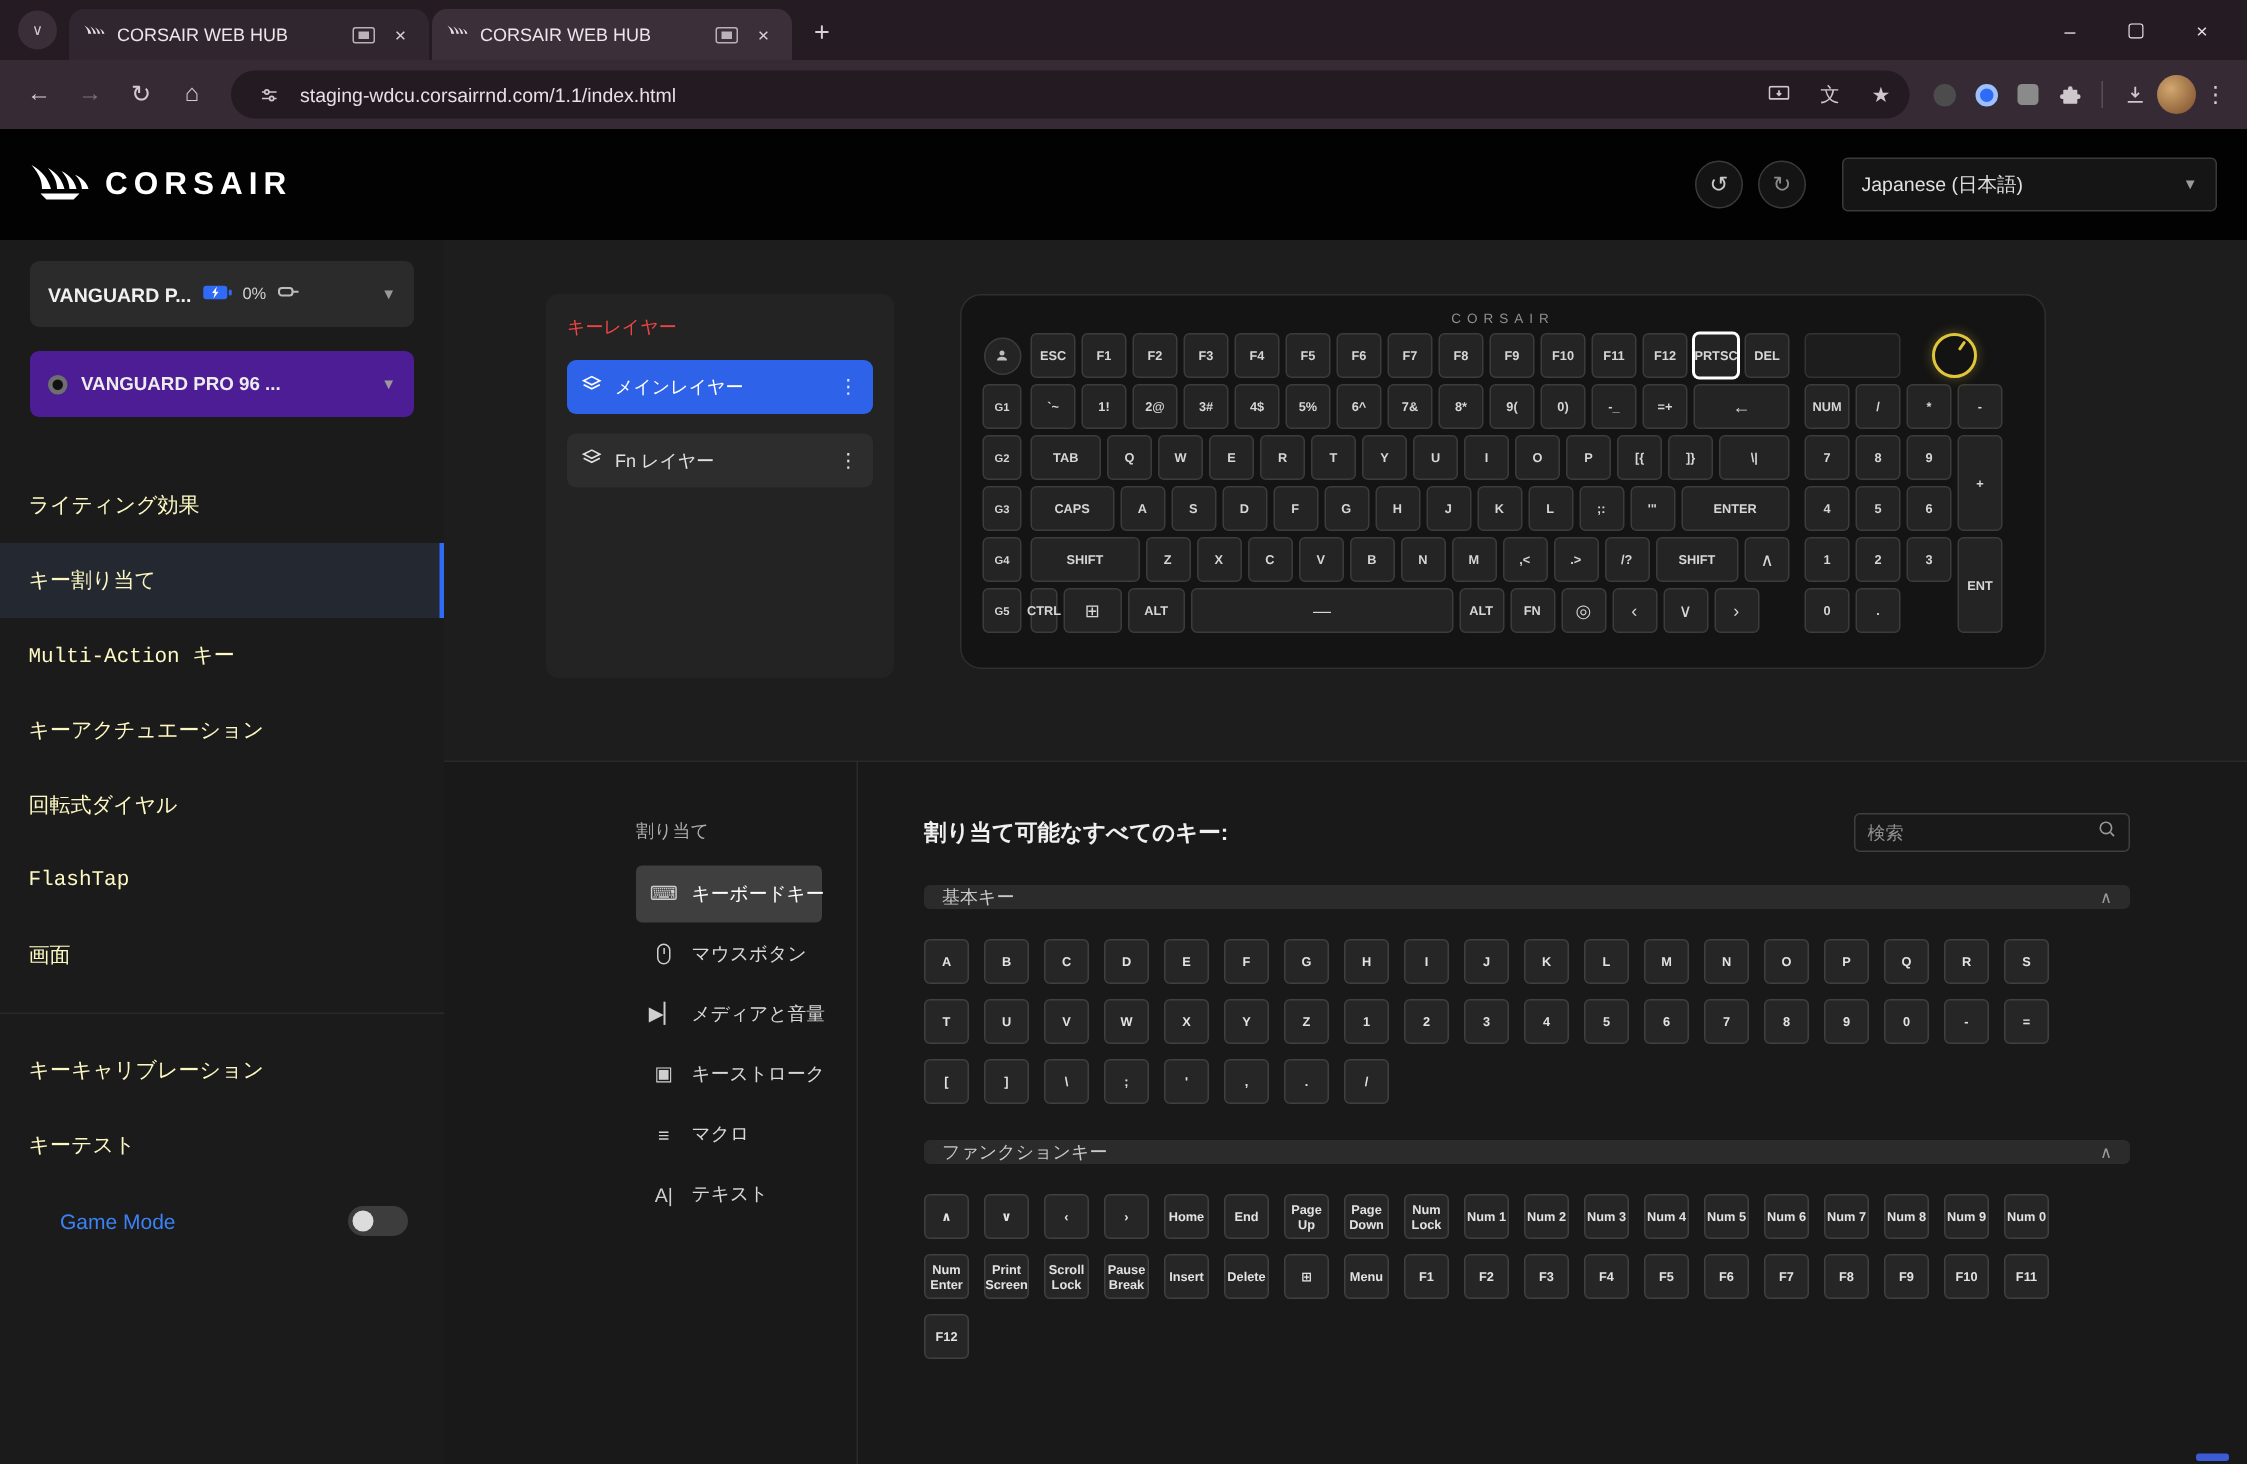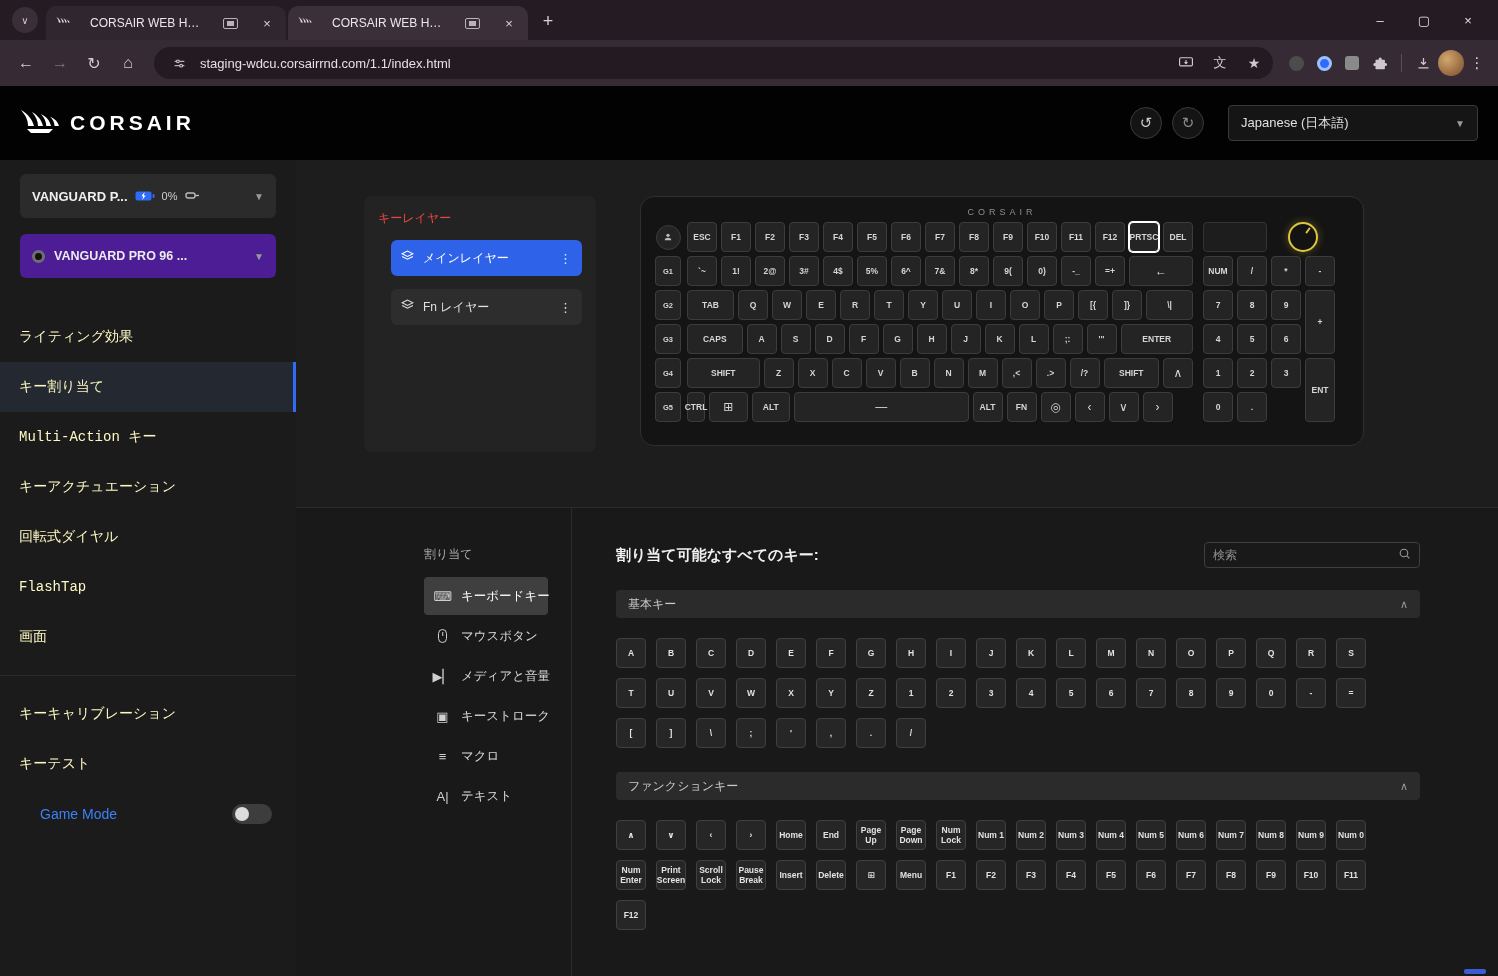--- a/index.html
+++ b/index.html
@@ -5,21 +5,21 @@
   * { margin:0; padding:0; box-sizing:border-box; }
   html,body { width:1498px; height:976px; overflow:hidden; background:#1a1a1a;
     font-family:"Liberation Sans","DejaVu Sans",sans-serif; color:#e6e6e6; }
 
   
   .browser { position:absolute; top:0; left:0; right:0; height:86px; }
   .tabstrip { height:40px; background:#241b23; display:flex; align-items:flex-end; padding:0 8px; }
   .tab-search { width:26px; height:26px; border-radius:50%; background:#3a2e38; color:#cfc7ce;
     display:flex; align-items:center; justify-content:center; font-size:10px; margin:0 8px 7px 4px; }
   .tab { height:34px; width:240px; border-radius:10px 10px 0 0; display:flex; align-items:center;
-    gap:20px; padding:0 10px; font-size:12px; color:#ece6ea; }
+    gap:8px; padding:0 10px; font-size:12px; color:#ece6ea; }
   .tab.inactive { background:#30262f; margin-right:2px; }
   .tab.active { background:#3b2f3a; }
   .tab-title { flex:1; white-space:nowrap; overflow:hidden; text-overflow:ellipsis; }
   .tab-badge { width:15px; height:11px; border:1px solid #b9b2b8; border-radius:2px; flex:none; position:relative; }
   .tab-badge::after { content:''; position:absolute; left:3px; top:2px; width:7px; height:5px; background:#b9b2b8; }
   .tab-close { width:18px; height:18px; border-radius:50%; display:flex; align-items:center; justify-content:center;
     font-size:13px; color:#d8d1d7; flex:none; }
   .newtab { width:28px; height:28px; display:flex; align-items:center; justify-content:center;
     color:#d8d1d7; font-size:18px; margin:0 0 5px 6px; }
   .win-controls { margin-left:auto; display:flex; align-items:center; height:40px; }
@@ -83,21 +83,21 @@
     background:#dcdcdc; border-radius:50%; }
 
   
   .content { flex:1; display:flex; flex-direction:column; background:#1c1c1c; min-width:0; }
   .top-sec { height:348px; position:relative; border-bottom:1px solid #2a2a2a; background:#1d1d1d; flex:none; }
 
   .layers-card { position:absolute; left:68px; top:36px; width:232px; height:256px; background:#232323;
     border-radius:8px; padding:14px; }
   .layers-title { font-size:12px; color:#ef4444; }
   .layer-item { margin-top:13px; height:36px; border-radius:6px; display:flex; align-items:center; gap:9px;
-    padding:0 10px; font-size:12px; color:#fff;margin-left:13px; }
+    padding:0 10px; font-size:12px; color:#fff; }
   .layer-item.active { background:#2e62e8; }
   .layer-item.inactive { background:#2d2d2d; color:#e0e0e0; }
   .layer-kebab { margin-left:auto; font-size:13px; color:rgba(255,255,255,.85); }
 
   .keyboard { position:absolute; left:344px; top:36px; width:724px; height:250px; background:#141414;
     border:1px solid #2f2f2f; border-radius:14px; padding:7px 14px; }
   .kb-brand { text-align:center; font-size:9px; letter-spacing:4px; color:#8e8e8e; height:18px; line-height:16px; }
   .kb-body { display:flex; gap:6px; }
   .kb-key { height:30px; background:#242424; border:1px solid #3c3c3c; border-radius:4px; color:#d6d6d6;
     font-size:8.5px; font-weight:bold; display:flex; align-items:center; justify-content:center;
@@ -128,26 +128,26 @@
     font-size:12.5px; color:#d8d8d8; margin-bottom:2px; white-space:nowrap; cursor:pointer; }
   .assign-item.active { background:#3f3f3f; color:#fff; }
   .icon { width:17px; display:flex; justify-content:center; font-size:13px; color:#cfcfcf; flex:none; }
   .icon-mouse { width:9px; height:14px; border:1.5px solid #cfcfcf; border-radius:5px; position:relative; }
   .icon-mouse::after { content:''; position:absolute; left:50%; top:2px; width:1.5px; height:4px;
     background:#cfcfcf; transform:translateX(-50%); }
 
   .picker-col { flex:1; padding:34px 78px 0 44px; overflow:hidden; min-width:0; }
   .picker-head { display:flex; align-items:center; justify-content:space-between; }
   .picker-title { font-size:15px; font-weight:bold; color:#f0f0f0; }
-  .search-box { width:216px; height:26px; border:1px solid #3f3f3f; border-radius:4px; display:flex;
+  .search-box { width:184px; height:26px; border:1px solid #3f3f3f; border-radius:4px; display:flex;
     align-items:center; padding:0 8px; gap:6px; }
   .search-input { flex:1; background:transparent; border:none; outline:none; color:#ddd; font-size:12px;
     font-family:inherit; min-width:0; }
   .search-input::placeholder { color:#8f8f8f; }
-  .sec-bar { height:28px; background:#2b2b2b; border-radius:4px; display:flex; align-items:center;
+  .sec-bar { height:16px; background:#2b2b2b; border-radius:4px; display:flex; align-items:center;
     padding:0 12px; font-size:12px; color:#c9c9c9; margin:24px 0 20px; }
   .sec-bar:first-child { margin-top:22px; }
   .sec-chev { margin-left:auto; color:#9a9a9a; font-size:11px; }
   .pick-row { display:flex; gap:10px; margin-bottom:10px; }
   .pick-key { width:30px; min-width:30px; height:30px; background:#262626; border:1px solid #404040;
     border-radius:4px; color:#e2e2e2; font-size:8.5px; font-weight:bold; display:flex; align-items:center;
     justify-content:center; text-align:center; line-height:1.2; padding:0 1px; font-family:inherit; cursor:pointer; }
 
   .scroll-corner { position:absolute; right:12px; bottom:2px; width:22px; height:5px;
     background:#3c5bd6; border-radius:2px; }

